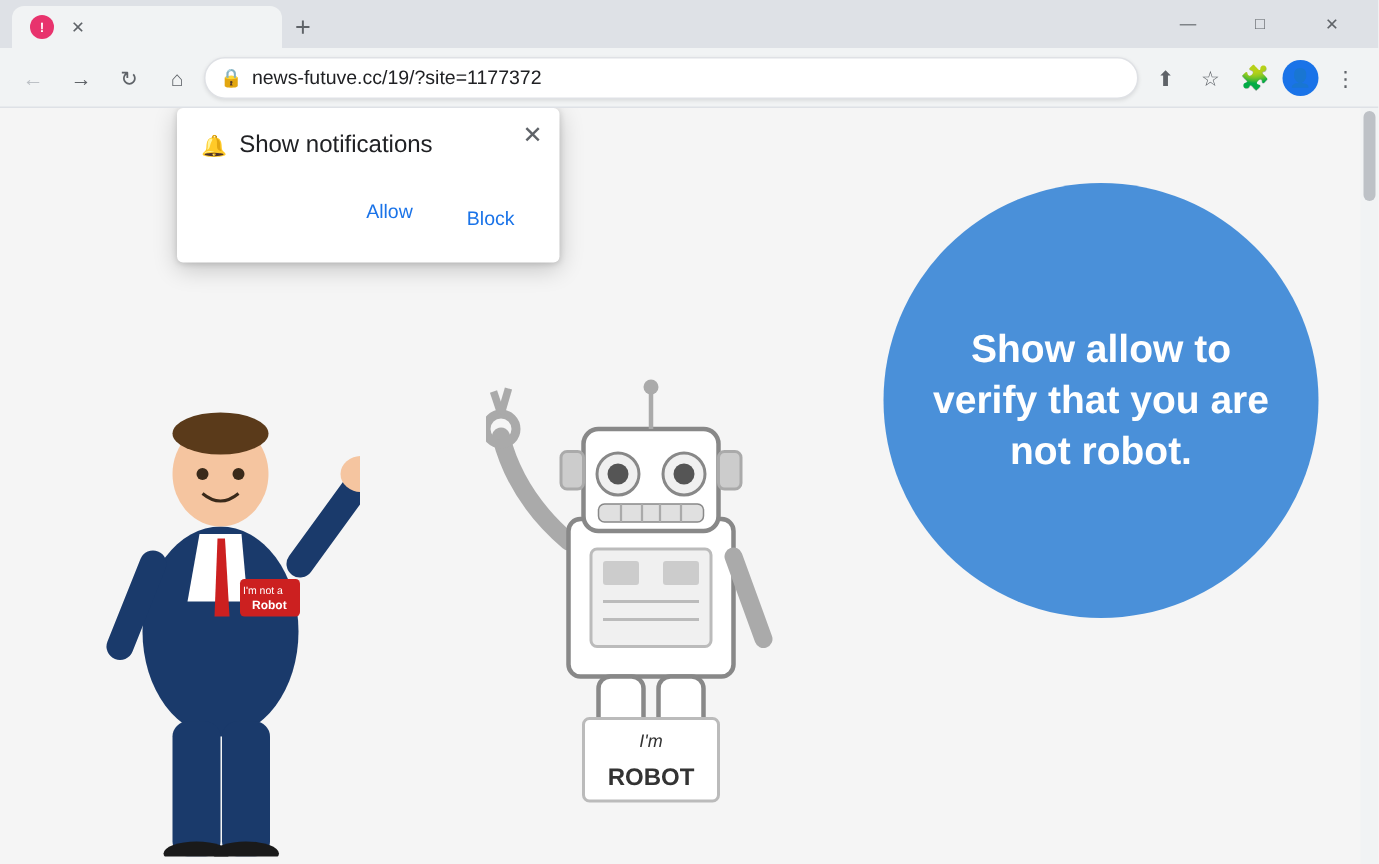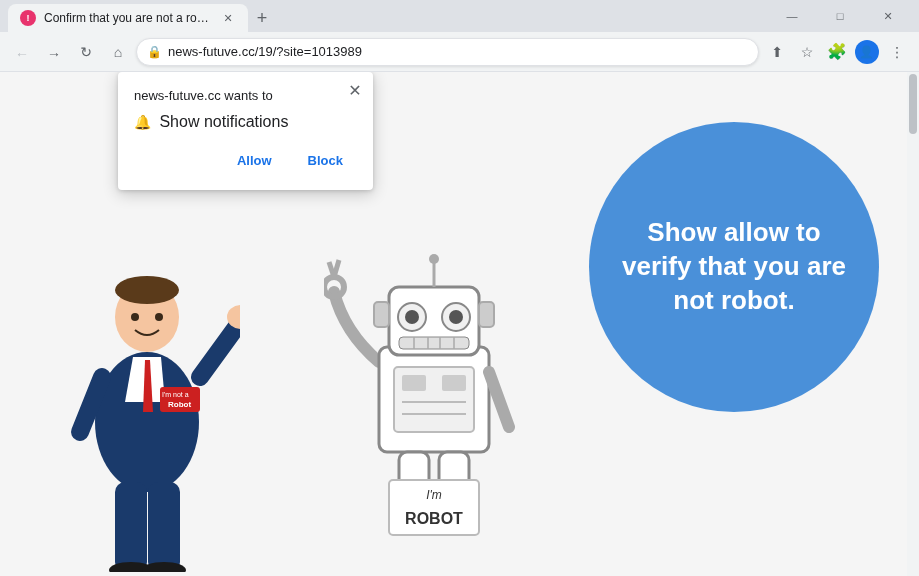--- a/index.html
+++ b/index.html
@@ -155,32 +155,33 @@
     .notification-label { font-size: 16px; color: #202124; }
     .popup-buttons {
       display: flex;
       justify-content: flex-end;
       gap: 8px;
     }
     .popup-btn {
       padding: 6px 14px;
       border-radius: 4px;
       font-size: 13px;
-      font-weight: 700;
+      font-weight: 400;
       cursor: pointer;
       border: none;
       outline: none;
     }
     .popup-btn.allow {
       background: transparent;
       color: #1a73e8;
     }
     .popup-btn.block {
       background: transparent;
       color: #1a73e8;
+      margin-top: 10px;
     }
 
     
     .blue-circle {
       width: 290px;
       height: 290px;
       background: #4a90d9;
       border-radius: 50%;
       display: flex;
       align-items: center;
@@ -233,21 +234,20 @@
   </style>
 </head>
 <body>
 
 <div class="titlebar">
   <div class="tab-area">
     <div class="tab">
       <div class="tab-favicon">
         <span>!</span>
       </div>
-      <span class="tab-title">Confirm that you are not a robot</span>
       <div class="tab-close">
         <span>✕</span>
       </div>
     </div>
     <div class="new-tab-btn">
       <span>+</span>
     </div>
   </div>
   <div class="window-controls">
     <div class="win-btn">
@@ -270,21 +270,21 @@
     <span>→</span>
   </div>
   <div class="nav-btn">
     <span>↻</span>
   </div>
   <div class="nav-btn">
     <span>⌂</span>
   </div>
   <div class="omnibox">
     <span class="lock-icon">🔒</span>
-    <span class="url-text">news-futuve.cc/19/?site=1013989</span>
+    <span class="url-text">news-futuve.cc/19/?site=1177372</span>
   </div>
   <div class="toolbar-right">
     <div class="toolbar-icon">⬆</div>
     <div class="toolbar-icon">
       <span>☆</span>
     </div>
     <div class="toolbar-icon">
       <span style="font-size:16px;">🧩</span>
     </div>
     <div class="toolbar-icon">
@@ -297,21 +297,20 @@
     </div>
   </div>
 </div>
 
 <div class="page-content">
 
   <div class="notification-popup">
     <div class="popup-close">
       <span>✕</span>
     </div>
-    <div class="popup-title">news-futuve.cc wants to</div>
     <div class="popup-notification-row">
       <span class="bell-icon">🔔</span>
       <span class="notification-label">Show notifications</span>
     </div>
     <div class="popup-buttons">
       <button class="popup-btn allow">Allow</button>
       <button class="popup-btn block">Block</button>
     </div>
   </div>
 

